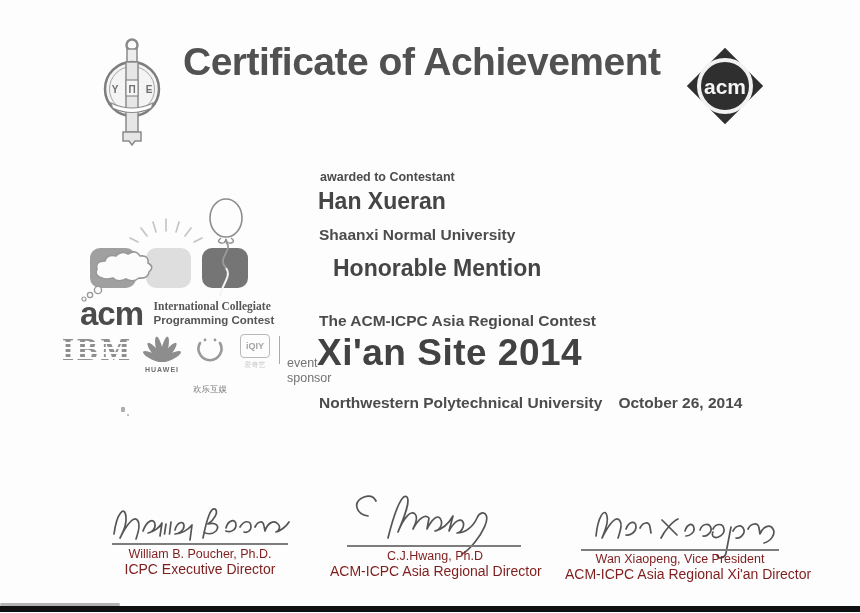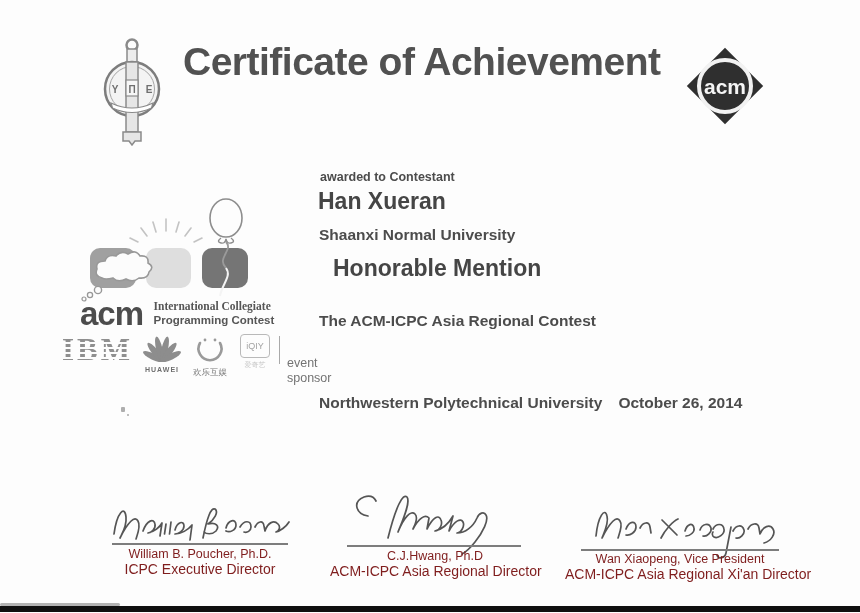--- a/index.html
+++ b/index.html
@@ -18,23 +18,23 @@
   .acm-word{font-size:33px;font-weight:bold;color:#4c4c4c;letter-spacing:-1px;line-height:1;display:inline-block;vertical-align:middle;}
   .icpc-name{display:inline-block;vertical-align:middle;margin-left:6px;font-size:11.5px;font-weight:bold;color:#565656;line-height:1.15;}
 
   .sponsor-row{left:62px;top:332px;height:52px;width:240px;}
   .ibm-wrap{left:0;top:2px;width:74px;height:32px;}
   .ibm-text{font-family:"Liberation Serif",serif;font-weight:bold;font-size:31px;color:#8f8f8f;letter-spacing:3px;line-height:32px;}
   .ibm-stripes{left:0;top:0;width:100%;height:100%;background:repeating-linear-gradient(to bottom, rgba(253,253,253,0) 0 3px, #fdfdfd 3px 5px);}
   .huawei{left:80px;top:0;width:40px;text-align:center;}
   .huawei-label{font-size:7px;font-weight:bold;color:#6e6e6e;letter-spacing:1px;margin-top:0px;}
   .huanle{left:126px;top:4px;width:44px;text-align:center;}
-  .huanle-label{font-size:8.5px;color:#7a7a7a;font-family:"DejaVu Sans",sans-serif;white-space:nowrap;margin-top:1px;}
+  .huanle-label{font-size:8.5px;color:#7a7a7a;font-family:"DejaVu Sans",sans-serif;white-space:nowrap;margin-top:18px;}
   .iqiyi{left:176px;top:2px;width:34px;text-align:center;}
-  .iqiyi-box{width:28px;height:22px;margin:0 auto;border:1.5px solid #b9b9b9;border-radius:4px;color:#a3a3a3;font-size:9px;font-weight:normal;line-height:22px;}
+  .iqiyi-box{width:28px;height:22px;margin:0 auto;border:1.5px solid #b9b9b9;border-radius:4px;color:#a3a3a3;font-size:9px;font-weight:bold;line-height:22px;}
   .iqiyi-sub{font-size:7px;color:#c6c6c6;margin-top:2px;font-family:"DejaVu Sans",sans-serif;}
   .sponsor-divider{left:217px;top:4px;width:1px;height:28px;background:#a9a9a9;}
   .event-sponsor{left:225px;top:4px;font-size:12.5px;color:#737373;line-height:1.2;}
 
   
   .award-label{left:320px;top:170px;font-size:12.5px;font-weight:bold;color:#4c4c4c;}
   .award-name{left:318px;top:188px;font-size:23px;font-weight:bold;color:#454545;}
   .award-institution{left:319px;top:226px;font-size:15.5px;font-weight:bold;color:#4c4c4c;}
   .award-honor{left:333px;top:255px;font-size:23px;font-weight:bold;color:#454545;}
   .award-contest{left:319px;top:312px;font-size:15.5px;font-weight:bold;color:#4c4c4c;}
@@ -157,20 +157,21 @@
       <span style="display:block;margin-top:20px;">event</span>
       <span style="display:block;">sponsor</span>
     </div>
   </div>
 
   <div class="abs award-label">awarded to Contestant</div>
   <div class="abs award-name">Han Xueran</div>
   <div class="abs award-institution">Shaanxi Normal University</div>
   <div class="abs award-honor">Honorable Mention</div>
   <div class="abs award-contest">The ACM-ICPC Asia Regional Contest</div>
+  <div class="abs award-site">Xi'an Site 2014</div>
   <div class="abs award-host">
     <span>Northwestern Polytechnical University</span><span class="award-date">October 26, 2014</span>
   </div>
 
   <svg class="abs sig-svg" style="left:108px;top:494px;" width="184" height="52" viewBox="0 0 184 52">
     <path d="M6,40 C9,18 17,11 18,23 C19,32 14,40 12,44 C20,28 27,21 30,27 C33,32 29,42 28,45"></path>
     <path d="M35,37 C39,26 46,24 47,30 C48,35 43,39 40,39 C46,38 52,33 54,29 L52,42"></path>
     <path d="M58,30 l-1.5,10 M63,28 l-1.5,12"></path>
     <path d="M67,36 c2,-8 9,-10 9,-4 c0,5 -6,8 -9,8 c6,0 13,-4 17,-9 l-2,15"></path>
     <path d="M95,44 C99,24 103,13 107,15 C111,18 106,26 100,30 C108,28 112,32 108,37 C104,41 98,40 96,38"></path>

